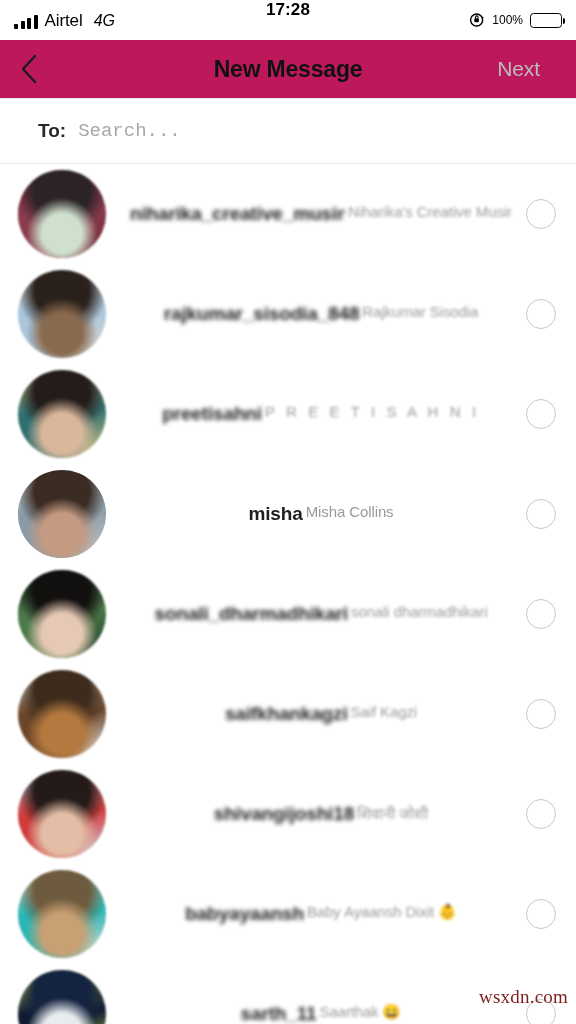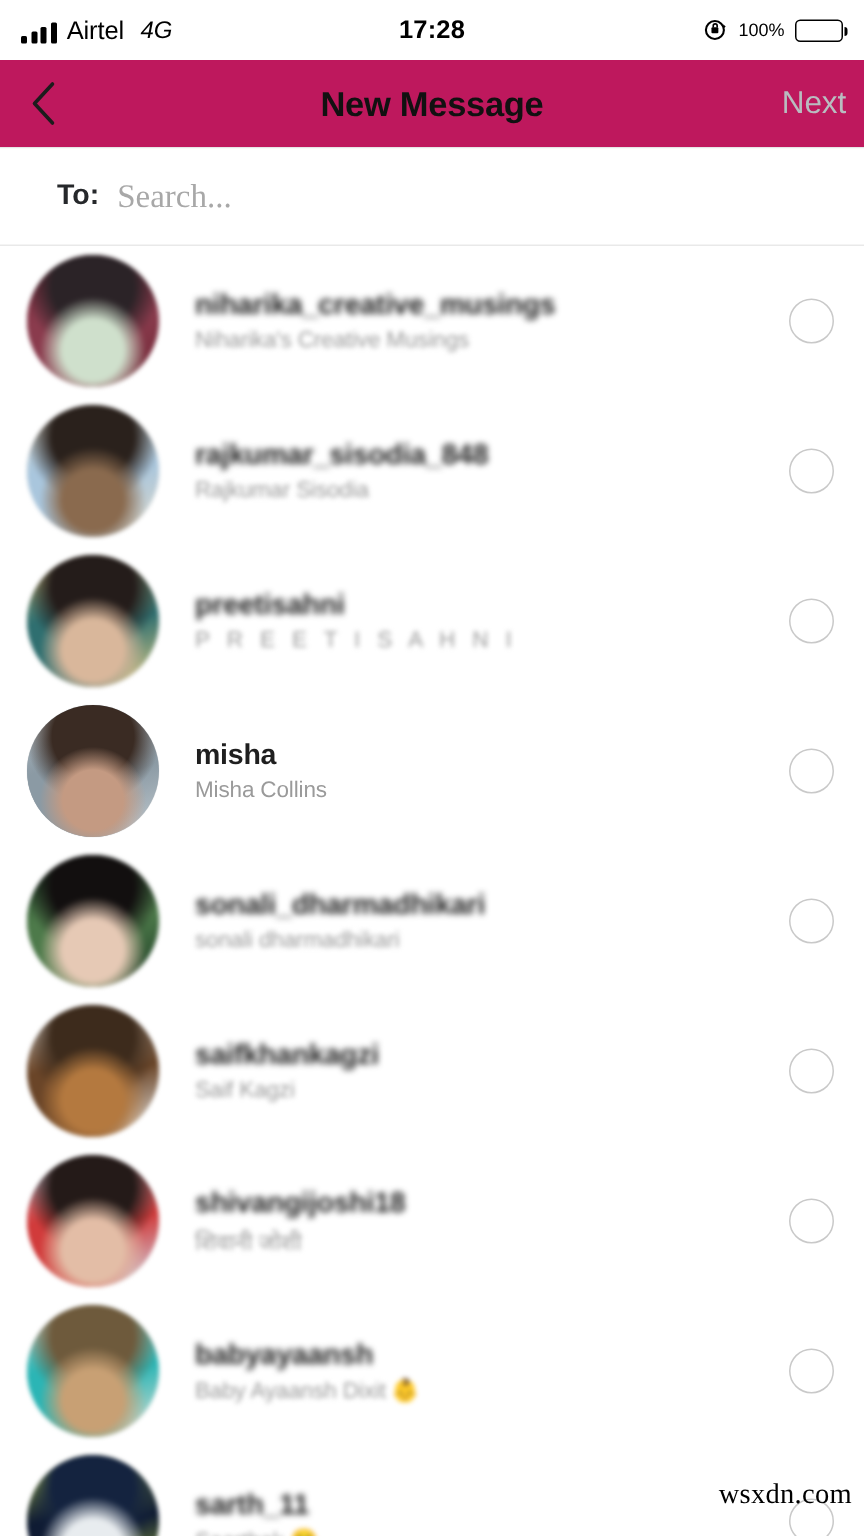--- a/index.html
+++ b/index.html
@@ -22,21 +22,21 @@
   .signal i { display:block; width:4px; background:#000; border-radius:1px; }
   .signal i:nth-child(1){ height:5px; }
   .signal i:nth-child(2){ height:8px; }
   .signal i:nth-child(3){ height:11px; }
   .signal i:nth-child(4){ height:14px; }
   .carrier { font-size:17px; color:#000; letter-spacing:-0.1px; line-height:17px; }
   .netlabel { font-size:16px; color:#000; line-height:17px; margin-left:4px;font-style:italic; }
 
   .sb-center {
     position:absolute; left:0; right:0; top:0; height:40px;
-    display:flex; align-items:center; justify-content:center;
+    display:flex; justify-content:center;
     pointer-events:none;
   }
   .clock { font-size:17px; font-weight:bold; color:#000; letter-spacing:0.1px; }
 
   .sb-right {
     margin-left:auto; display:flex; align-items:center; gap:7px;
   }
   .rotlock { width:16px; height:16px; position:relative; }
   .rotlock svg { display:block; }
   .battpct { font-size:12px; color:#000; }
@@ -57,53 +57,53 @@
     width:58px; height:58px; display:flex; align-items:center; justify-content:center;
     cursor:pointer;
   }
   .back-btn svg { display:block; }
   .nav-title {
     position:absolute; left:0; right:0; text-align:center;
     font-size:23px; font-weight:bold; color:#111; letter-spacing:-0.2px;
     pointer-events:none;
   }
   .next-btn {
-    margin-left:auto; padding-right:12px;
+    margin-left:auto; padding-right:36px;
     font-size:21px; color:#b9bcc0; cursor:pointer; letter-spacing:-0.1px;
   }
   .nav-sep { height:1px; width:100%; background:#e6e6e6; }
 
   
   .to-row {
     height:64px; display:flex; align-items:center; padding:0 38px; background:#fff;
   }
   .to-label { font-size:19px; color:#26282b; font-weight:bold; margin-right:12px; }
   .to-input {
     flex:1; border:none; outline:none; background:transparent;
-    font-family:Liberation Serif, serif;
-    font-size:22px; color:#2a2a2a;
+    font-family:Liberation Mono, monospace;
+    font-size:19px; color:#2a2a2a;
   }
   .to-input::placeholder { color:#a8a8a8; }
   .to-sep { height:1px; width:100%; background:#e9e9e9; }
 
   
   .list { width:100%; }
   .row {
     position:relative; height:100px; width:100%;
     display:flex; align-items:center; padding:0 20px 0 18px;
     background:#fff;
   }
   .avatar {
     width:88px; height:88px; border-radius:50%; flex:none;
     overflow:hidden; position:relative; background:#ddd;
     box-shadow:0 0 0 0.5px rgba(0,0,0,0.04);
   }
   .av-inner { position:absolute; inset:0; }
   .texts {
-    margin-left:24px; display:flex; flex-direction:column; justify-content:center;
+    margin-left:24px; display:flex; flex-direction:row; justify-content:center;
     gap:3px; flex:1; min-width:0;
   }
   .uname {
     font-size:19px; font-weight:bold; color:#1f1f1f; letter-spacing:-0.15px;
     white-space:nowrap; overflow:hidden;
   }
   .fullname {
     font-size:15px; color:#9a9a9a; letter-spacing:-0.1px;
     white-space:nowrap; overflow:hidden;
   }
@@ -113,21 +113,21 @@
     border:1.6px solid #c9c9c9; flex:none; margin-left:14px; cursor:pointer;
     background:#fff;
   }
   .blurred { filter:blur(2.1px); }
   .blurred-soft { filter:blur(1.7px); }
   .av-blur { filter:blur(1.3px); }
   .av-sharp { filter:none; }
 
   .watermark {
     position:absolute; right:8px; bottom:16px;
-    font-size:19px; color:#000000; font-family:"Liberation Serif", serif;
+    font-size:19px; color:#7f1d1d; font-family:"Liberation Serif", serif;
     letter-spacing:0.2px; pointer-events:none;
   }
 </style>
 </head>
 <body>
 
 <div id="app">
 
   <div class="statusbar">
     <div class="sb-left">

